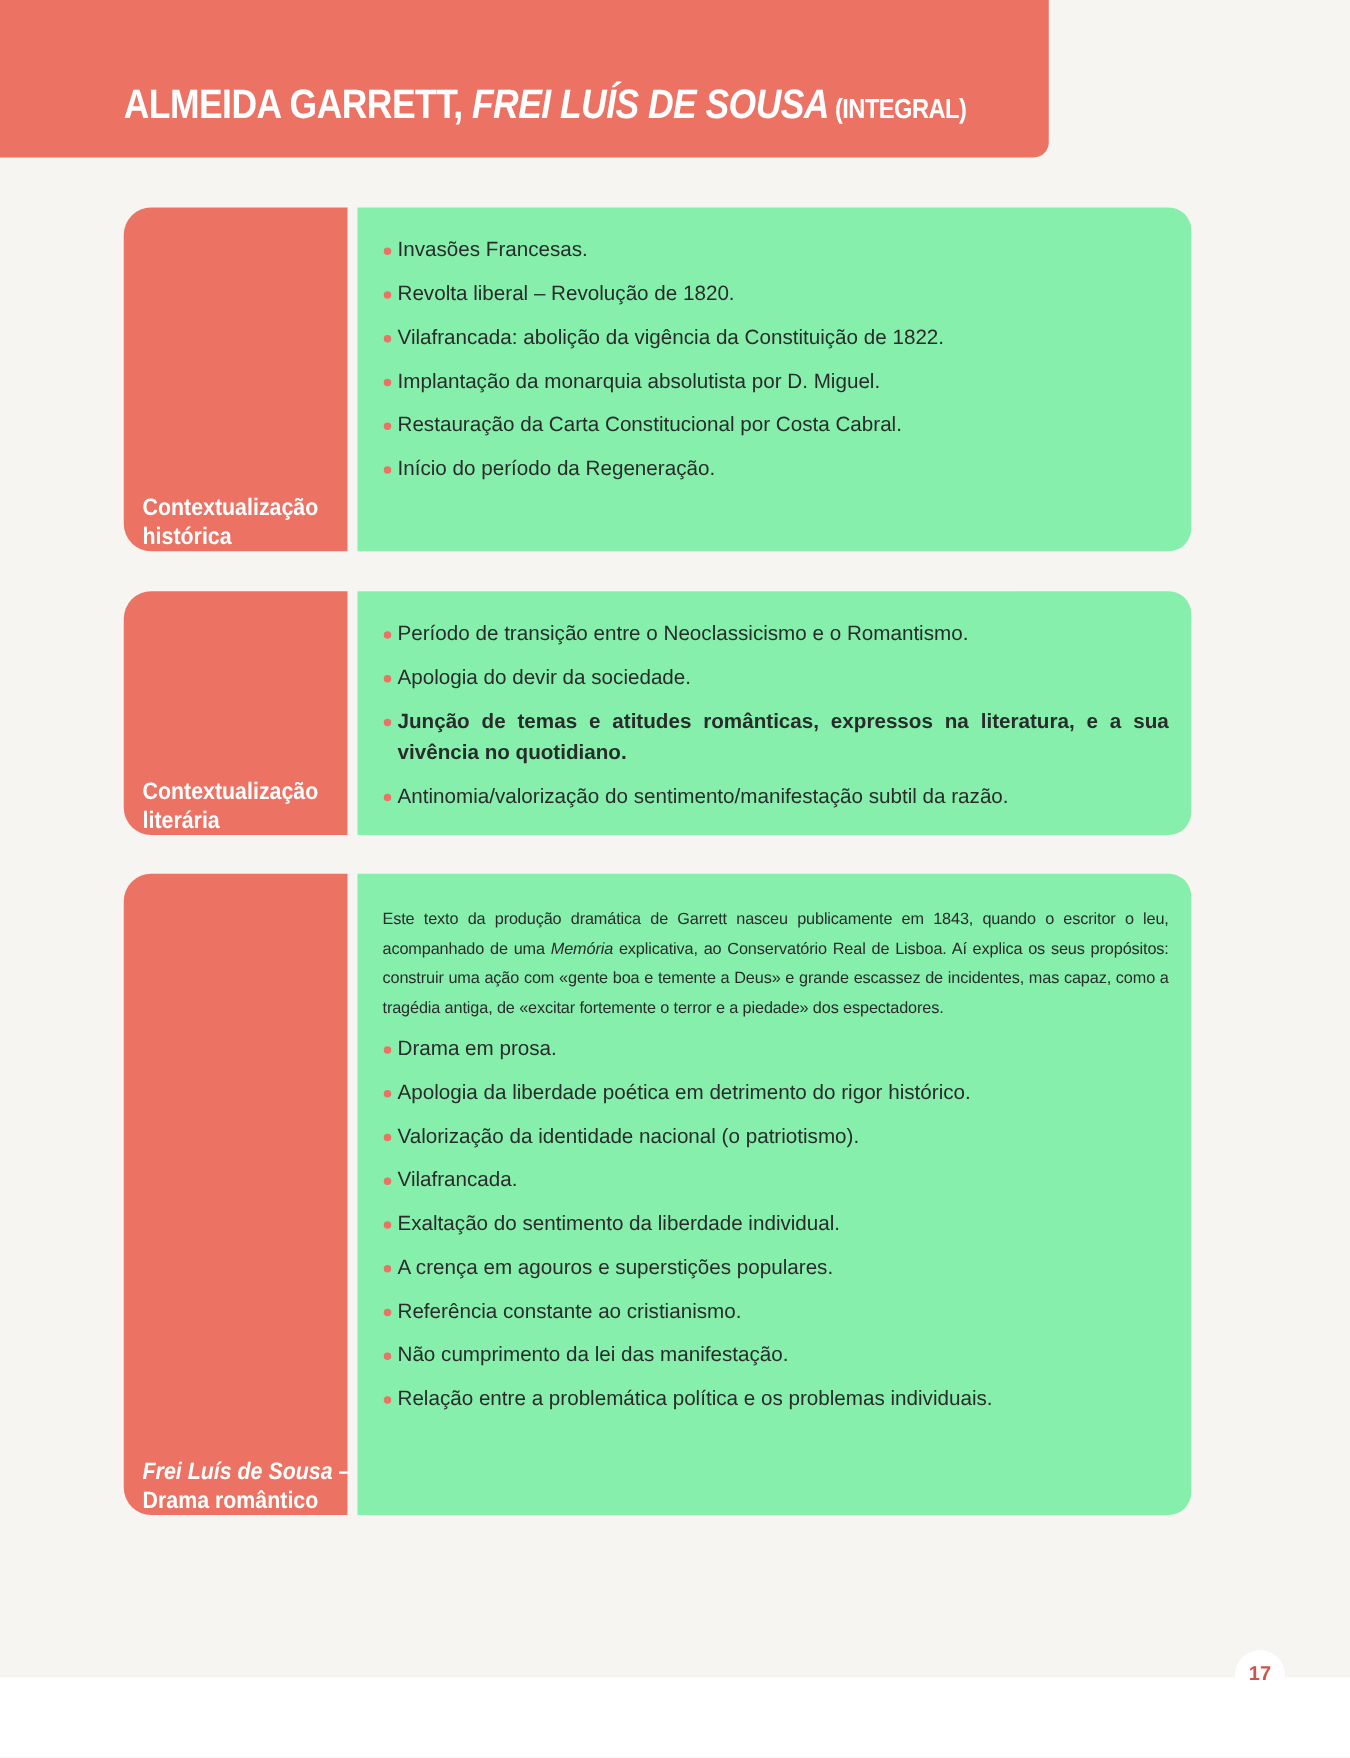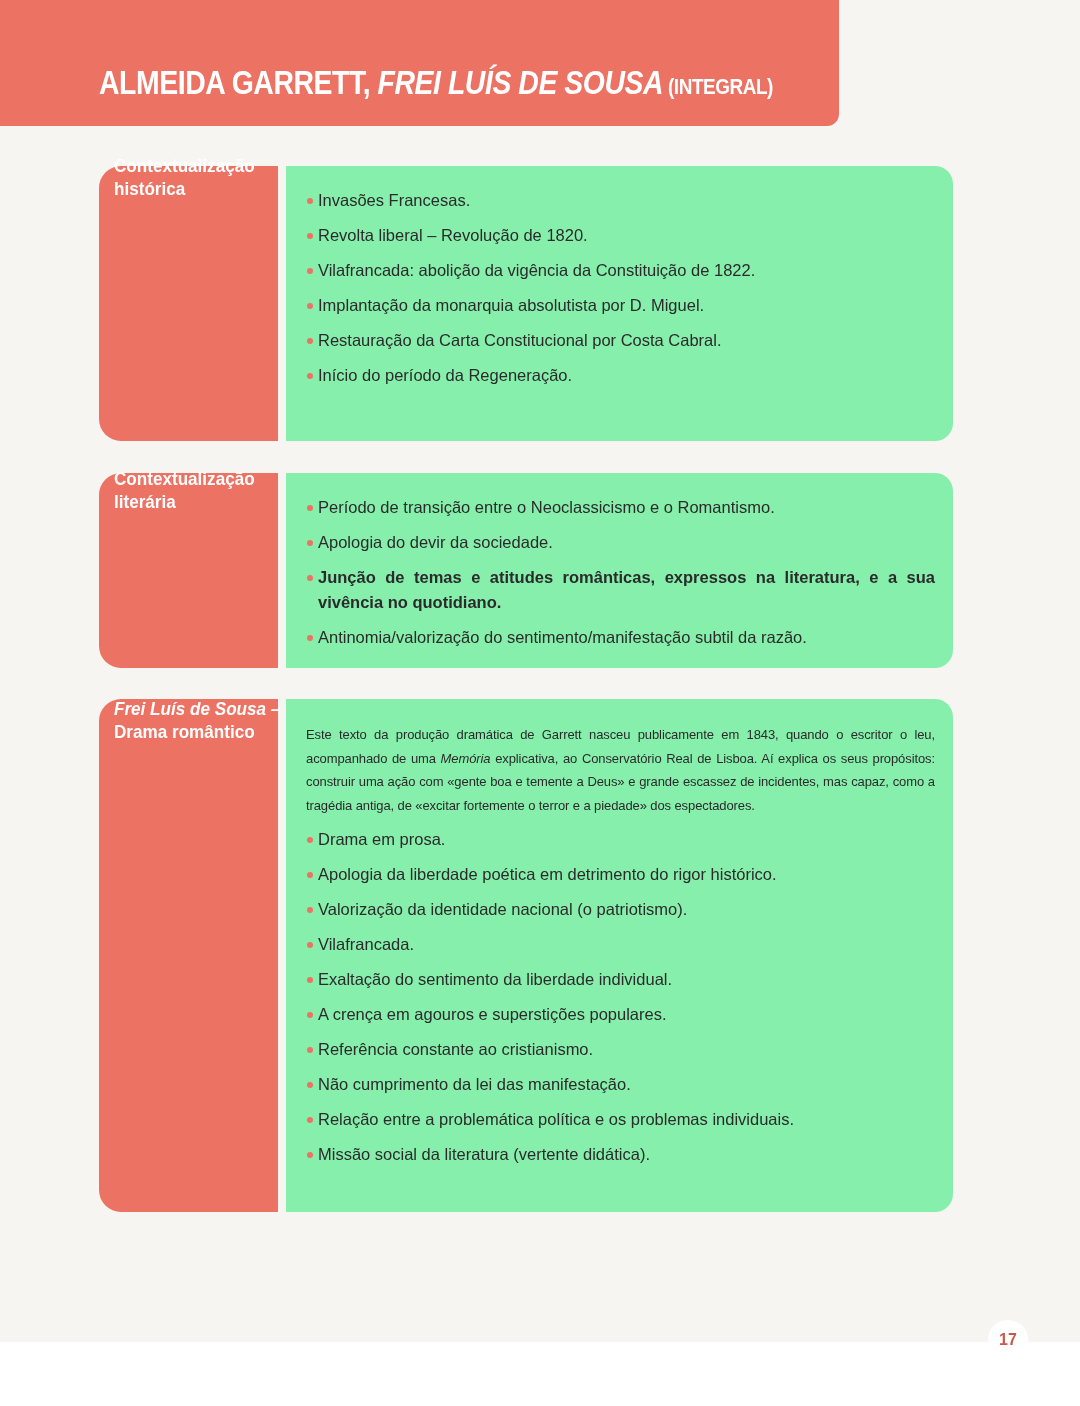--- a/index.html
+++ b/index.html
@@ -32,21 +32,21 @@
 
   .section {
     position: absolute; left: 99px; width: 854px;
     display: flex;
   }
   .section-label {
     width: 179px;
     background: var(--accent);
     border-top-left-radius: 22px;
     border-bottom-left-radius: 22px;
-    display: flex; align-items: flex-start;
+    display: flex; align-items: flex-end;
     padding-left: 15px;
     color: #ffffff;
     font-weight: bold;
     font-size: 19px;
     line-height: 23px;
   }
   .section-label .label-inner span { display: block; transform: scaleX(0.9); transform-origin: left center; white-space: nowrap; }
   .section-label .it { font-style: italic; }
   .section-content {
     margin-left: 8px;
@@ -146,19 +146,18 @@
     <ul class="items">
       <li>Drama em prosa.</li>
       <li>Apologia da liberdade poética em detrimento do rigor histórico.</li>
       <li>Valorização da identidade nacional (o patriotismo).</li>
       <li>Vilafrancada.</li>
       <li>Exaltação do sentimento da liberdade individual.</li>
       <li>A crença em agouros e superstições populares.</li>
       <li>Referência constante ao cristianismo.</li>
       <li>Não cumprimento da lei das manifestação.</li>
       <li>Relação entre a problemática política e os problemas individuais.</li>
-      <li>Missão social da literatura (vertente didática).</li>
     </ul>
   </div>
 </section>
 
 <div class="footer-band"></div>
 <div class="page-num">17</div>
 
 </body></html>

